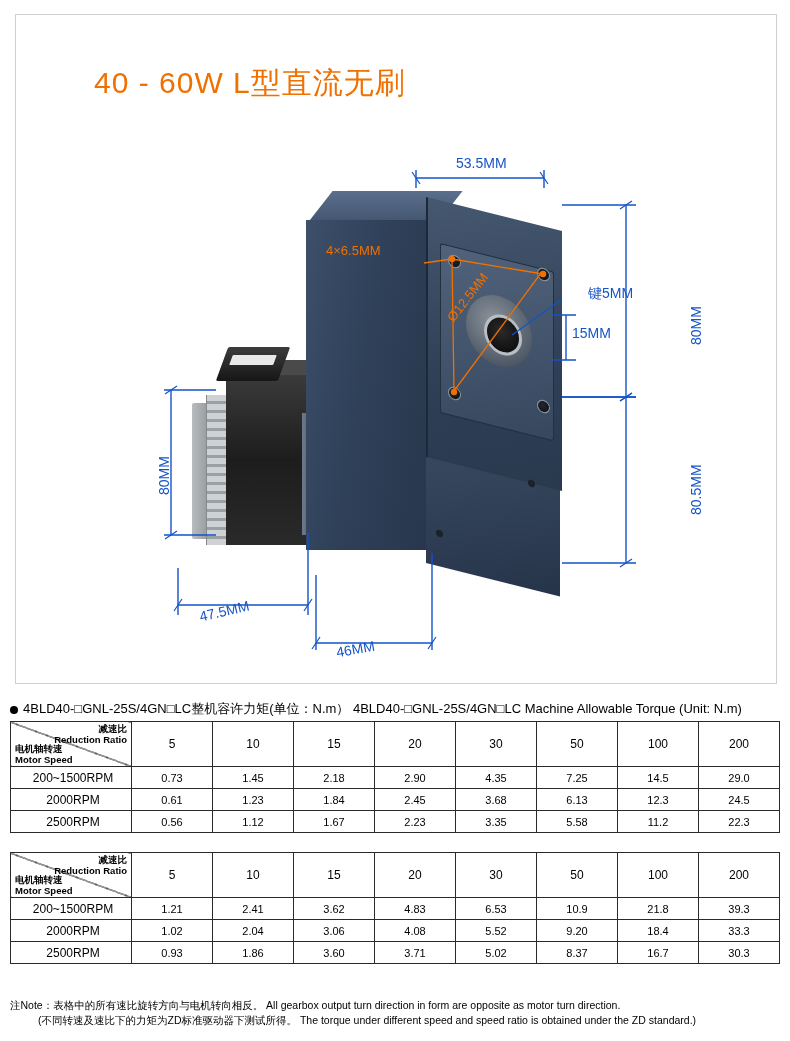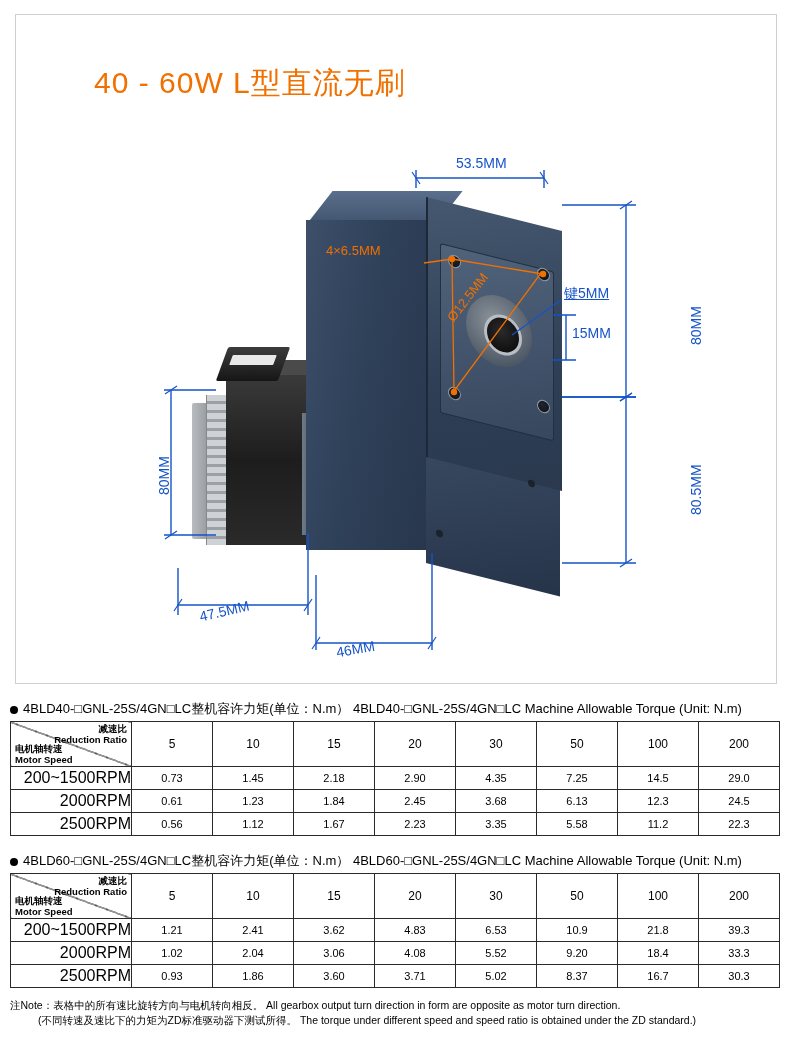--- a/index.html
+++ b/index.html
@@ -127,21 +127,21 @@
   .sec-head{font-size:13px;color:#000;margin-bottom:3px;white-space:nowrap;}
   .bullet{display:inline-block;width:8px;height:8px;border-radius:50%;background:#000;margin-right:5px;vertical-align:middle;}
   table{border-collapse:collapse;width:770px;font-size:11px;}
   th,td{border:1px solid #2a2a2a;text-align:center;padding:2px 0;height:17px;}
   .corner{
     width:120px;padding:0;position:relative;height:40px;
     background:linear-gradient(to top right,transparent 49.4%,#2a2a2a 49.4%,#2a2a2a 50.6%,transparent 50.6%);
   }
   .corner .tr{position:absolute;right:4px;top:1px;font-size:9.5px;line-height:11px;text-align:right;}
   .corner .bl{position:absolute;left:4px;bottom:1px;font-size:9.5px;line-height:11px;text-align:left;}
-  .rowhead{text-align:right;padding-left:4px;font-size:16px;}
+  .rowhead{text-align:center;padding-left:4px;font-size:12px;}
   .hcell{height:40px;font-size:12px;font-weight:normal;}
   .note{position:absolute;left:10px;font-size:10.5px;line-height:15px;color:#000;}
   .note .ind{padding-left:28px;display:block;}
 </style>
 </head>
 <body>
 
 <div class="page">
 
   <div class="img-panel">
@@ -220,21 +220,21 @@
     <div class="dlabel" style="left:440px;top:140px;">53.5MM</div>
     <div class="dlabel vert" style="left:672px;top:330px;">80MM</div>
     <div class="dlabel vert" style="left:672px;top:500px;">80.5MM</div>
     <div class="dlabel vert" style="left:140px;top:480px;">80MM</div>
     <div class="dlabel" style="left:183px;top:588px;transform:rotate(-13deg);">47.5MM</div>
     <div class="dlabel" style="left:320px;top:626px;transform:rotate(-10deg);">46MM</div>
     <div class="dlabel" style="left:556px;top:310px;">15MM</div>
 
     <div class="olabel" style="left:310px;top:228px;">4×6.5MM</div>
     <div class="olabel" style="left:428px;top:300px;transform:rotate(-52deg);transform-origin:left top;">Ø12.5MM</div>
-    <div class="dlabel" style="left:548px;top:270px;text-decoration:underline;">键5MM</div>
+    <div class="dlabel" style="left:572px;top:270px;">键5MM</div>
   </div>
 
   <div class="sec" style="top:700px;">
     <div class="sec-head">
       <span class="bullet"></span><span>4BLD40-□GNL-25S/4GN□LC整机容许力矩(单位：N.m） 4BLD40-□GNL-25S/4GN□LC Machine Allowable Torque (Unit: N.m)</span>
     </div>
     <table>
       <tbody>
           <tr>
         <th class="corner">
@@ -287,23 +287,20 @@
         <td>3.35</td>
         <td>5.58</td>
         <td>11.2</td>
         <td>22.3</td>
       </tr>
     </tbody>
       </table>
   </div>
 
   <div class="sec" style="top:852px;">
-    <div class="sec-head">
-      <span class="bullet"></span><span>4BLD60-□GNL-25S/4GN□LC整机容许力矩(单位：N.m） 4BLD60-□GNL-25S/4GN□LC Machine Allowable Torque (Unit: N.m)</span>
-    </div>
     <table>
       <tbody>
           <tr>
         <th class="corner">
           <span class="tr">
             <span>减速比</span><br>
             <span>Reduction Ratio</span>
           </span>
           <span class="bl">
             <span>电机轴转速</span><br>

